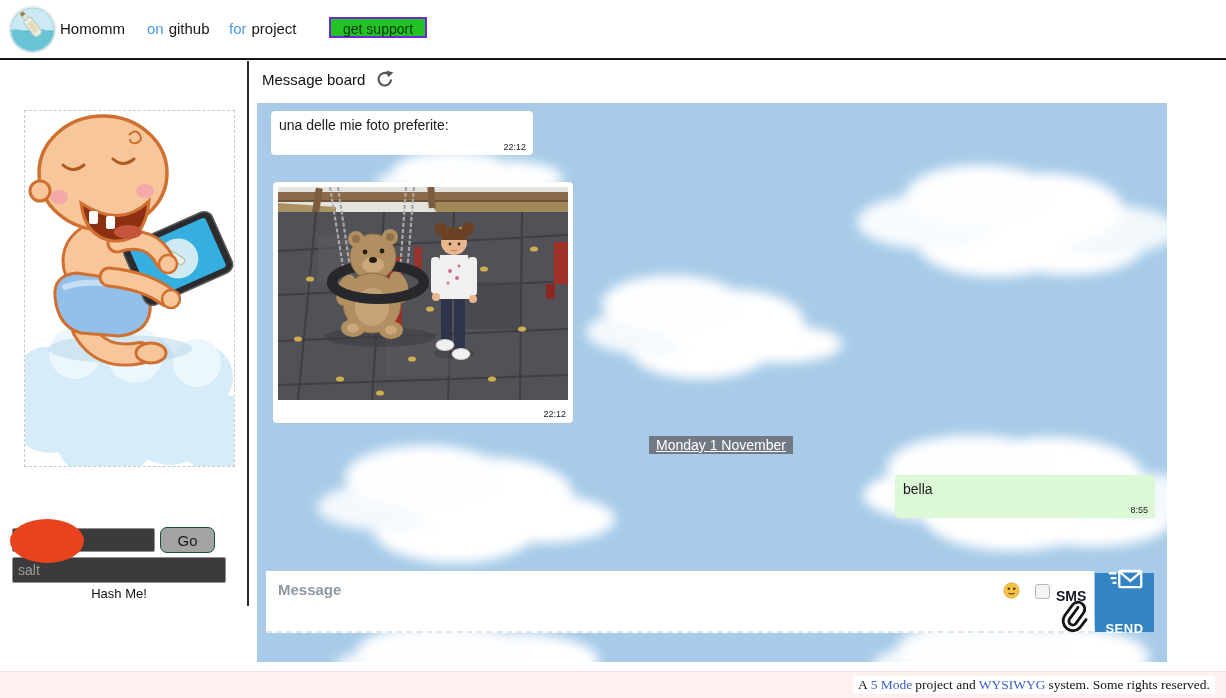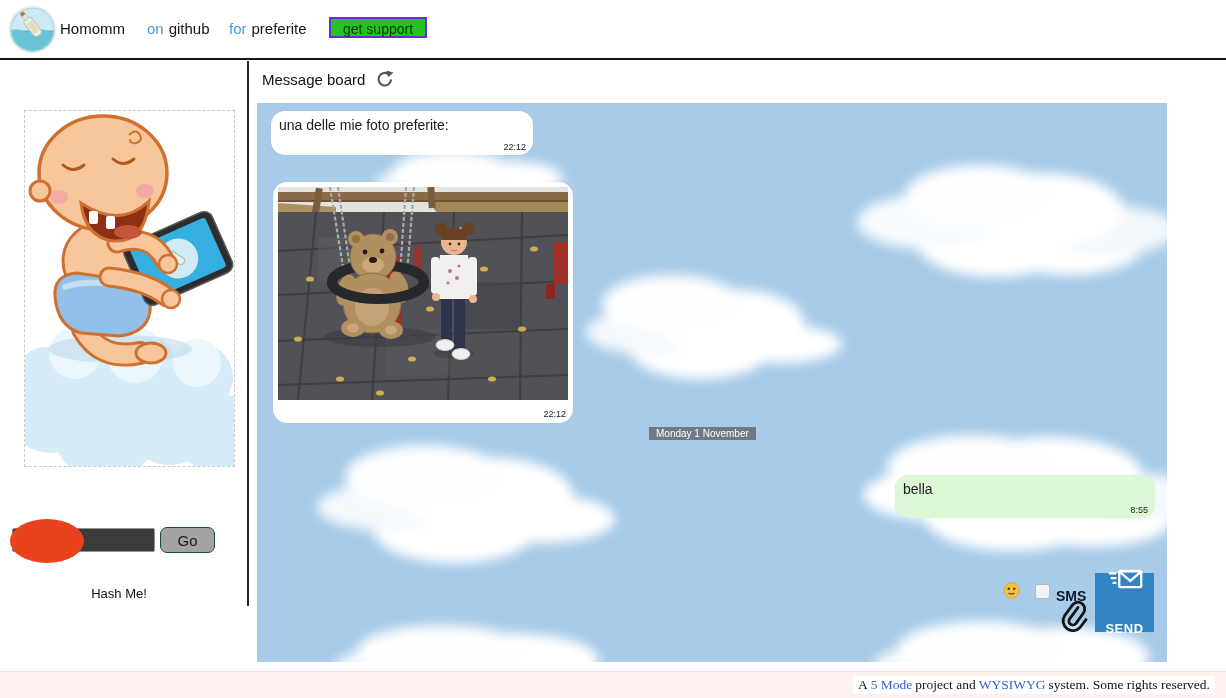--- a/index.html
+++ b/index.html
@@ -43,29 +43,29 @@
   
   .board-title-row { position:absolute; left:262px; top:70px; display:flex; align-items:center; gap:10px; }
   .board-title { font-size:15px; color:#121212; }
   .refresh-btn { background:none; border:none; cursor:pointer; padding:0; line-height:0; }
 
   
   .chat { position:absolute; left:257px; top:103px; width:910px; height:559px;
     background:#a7cbe8; overflow:hidden; }
   .cloud { position:absolute; border-radius:50%; background:#fdfeff; filter:blur(6px); }
 
-  .bubble { position:absolute; background:#fff; border-radius:14px; padding:6px 8px;
+  .bubble { position:absolute; background:#fff; border-radius:4px; padding:6px 8px;
     font-size:14px; color:#1b1b1b; box-shadow:0 0 1px rgba(0,0,0,.15); }
   .bubble .time { position:absolute; right:7px; bottom:3px; font-size:9px; color:#222; }
   .b-text1 { left:14px; top:8px; width:262px; height:44px; }
   .b-photo { left:16px; top:79px; width:300px; height:241px; padding:5px; }
   .b-photo .time { bottom:4px; }
   .photo-frame { width:290px; height:213px; display:block; cursor:pointer; }
-  .date-chip { position:absolute; left:392px; top:324px; background:rgba(103,108,114,.85);
-    color:#fff; font-size:10px; padding:1px 7px; white-space:nowrap; }
+  .date-chip { position:absolute; left:392px; top:333px; background:rgba(103,108,114,.85);
+    color:#fff; font-size:14px; padding:1px 7px; white-space:nowrap;text-decoration:underline; }
   .b-sent { left:638px; top:372px; width:260px; height:43px; background:#ddf8d6; }
 
   
   .composer-input { position:absolute; left:9px; top:468px; width:828px; height:62px;
     background:#fff; border:none; resize:none; font-family:"Liberation Sans",sans-serif;
     font-size:15px; font-weight:bold; color:#333; padding:10px 12px;
     border-bottom:2px dashed #dfe7ee; outline:none; }
   .composer-input::placeholder { color:#8d98a2; }
   .emoji-btn { position:absolute; left:746px; top:479px; width:17px; height:17px; cursor:pointer; line-height:0; }
   .sms-checkbox { position:absolute; left:778px; top:481px; width:15px; height:15px;
@@ -111,21 +111,21 @@
           </g>
           <circle cx="22" cy="22" r="21.2" fill="none" stroke="#9fd4e2" stroke-width="1.5"></circle>
         </g>
       </svg>
     </span>
     <span class="app-name">Homomm</span>
     <a class="nav-link nav-github">
       <span class="pre">on</span><span class="lbl">github</span>
     </a>
     <a class="nav-link nav-feedback">
-      <span class="pre">for</span><span class="lbl">preferite</span>
+      <span class="pre">for</span><span class="lbl">project</span>
     </a>
     <button class="support-btn">get support</button>
   </div>
 
   <div class="v-divider"></div>
 
   <div class="mascot-box">
     <svg width="209" height="355" viewBox="0 0 209 355">
 
       <g fill="#d6ecf8">
@@ -178,20 +178,21 @@
       <path d="M56 92 Q95 118 124 90 Q120 132 88 130 Q60 126 56 92 Z" fill="#8c2f12" stroke="#cf7030" stroke-width="3"></path>
       <rect x="64" y="100" width="9" height="13" rx="2" fill="#fff"></rect>
       <rect x="81" y="105" width="9" height="13" rx="2" fill="#fff"></rect>
       <ellipse cx="103" cy="121" rx="14" ry="7" fill="#c4553a"></ellipse>
     </svg>
   </div>
 
   <input class="hash-input" type="text" value="" style="">
   <div class="redaction"></div>
   <button class="go-btn">Go</button>
+  <input class="salt-input" type="text" placeholder="salt" style="">
   <div class="hash-me">Hash Me!</div>
 
   <div class="board-title-row">
     <span class="board-title">Message board</span>
     <button class="refresh-btn">
       <svg width="20" height="19" viewBox="0 0 20 20">
         <path d="M16.3 10.8 A6.6 6.6 0 1 1 13.2 4.0" fill="none" stroke="#555" stroke-width="2.2" stroke-linecap="round"></path>
         <polygon points="11.6,0.4 18.8,2.6 13.4,7.6" fill="#555"></polygon>
       </svg>
     </button>
@@ -297,20 +298,21 @@
       <span class="time">22:12</span>
     </div>
 
     <div class="date-chip">Monday 1 November</div>
 
     <div class="bubble b-sent">
       <span>bella</span>
       <span class="time">8:55</span>
     </div>
 
+    <textarea class="composer-input" placeholder="Message" style=""></textarea>
     <span class="emoji-btn">
       <svg width="17" height="17" viewBox="0 0 20 20">
         <circle cx="10" cy="10" r="9" fill="#f6c244" stroke="#d89c2a" stroke-width=".8"></circle>
         <circle cx="6.8" cy="8" r="1.5" fill="#5a3a1a"></circle>
           <circle cx="13.2" cy="8" r="1.5" fill="#5a3a1a"></circle>
         <path d="M7 13.2 q3 1.8 6 0" stroke="#5a3a1a" stroke-width="1.2" fill="none" stroke-linecap="round"></path>
       </svg>
     </span>
     <span class="sms-checkbox"></span>
     <span class="sms-label">SMS</span>

